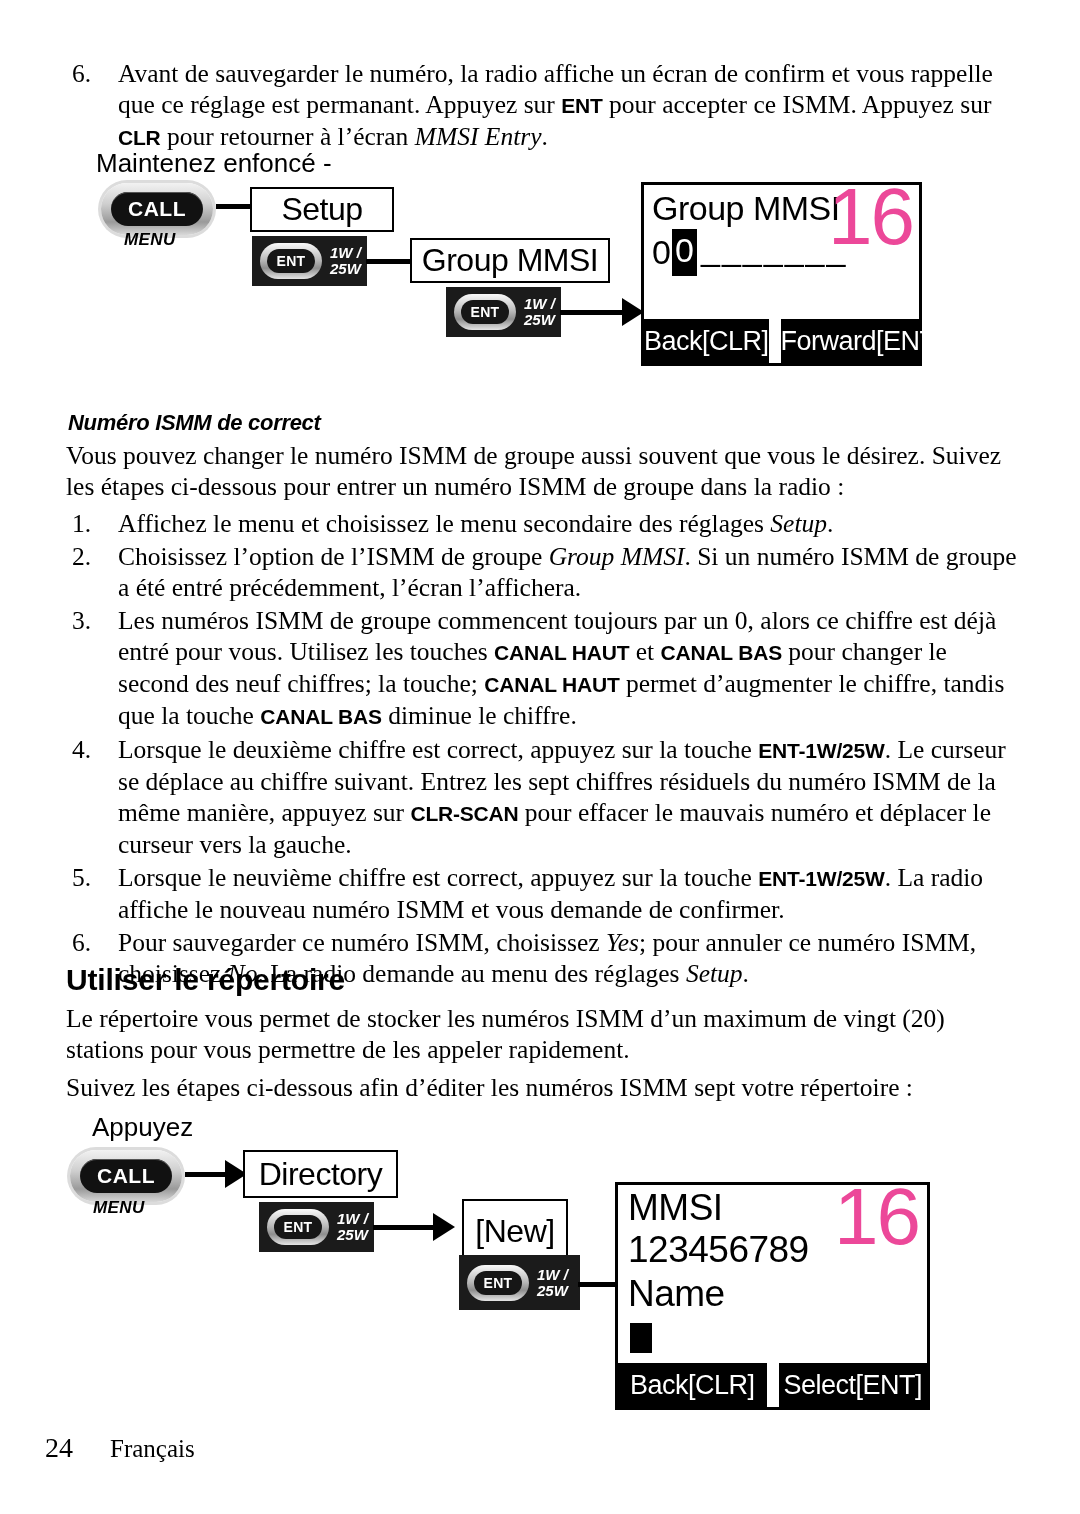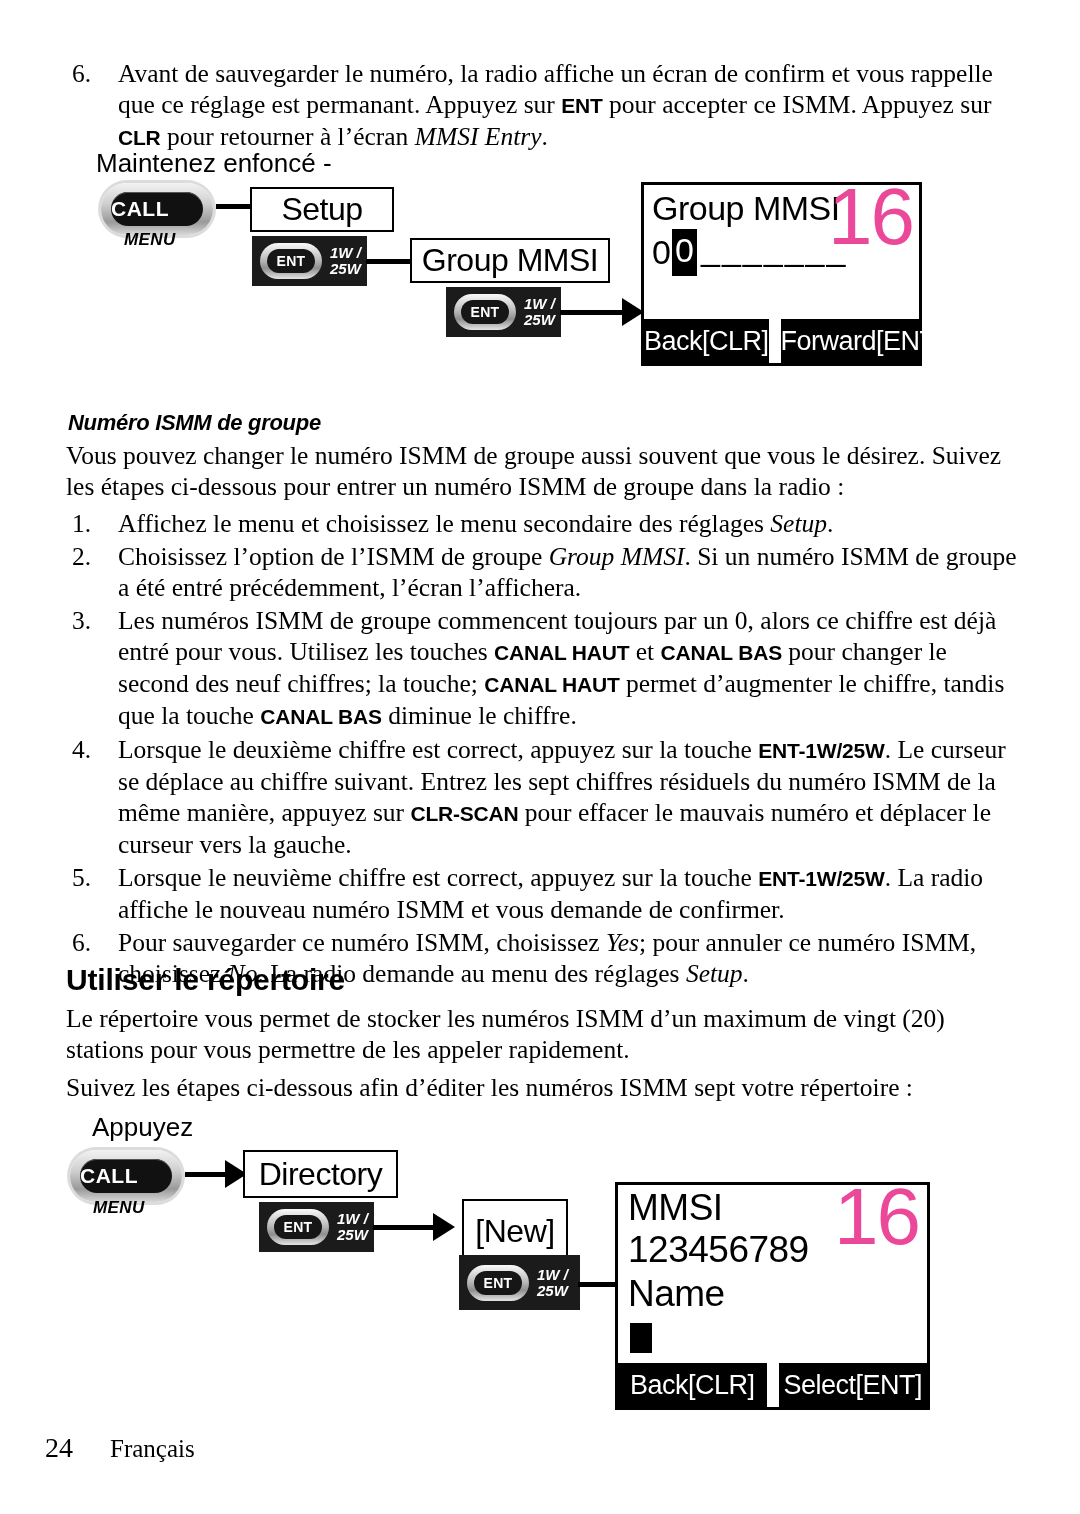--- a/index.html
+++ b/index.html
@@ -73,21 +73,21 @@
     width: 112px; height: 52px;
     border-radius: 26px;
     background: linear-gradient(180deg,#f2f2f2 0%,#cfcfcf 40%,#9a9a9a 75%,#d8d8d8 100%);
     box-shadow: 0 0 0 3px #dcdcdc;
     display:flex; align-items:center; justify-content:center;
   }
   .callkey .inner {
     width: 92px; height: 34px;
     border-radius: 17px;
     background:#111;
-    display:flex; align-items:center; justify-content:flex-start;
+    display:flex; align-items:center; justify-content:center;
     box-shadow: inset 0 1px 0 #555;
   }
   .callkey .inner span {
     color:#fff;
     font-family:"Liberation Sans", sans-serif;
     font-weight:bold;
     font-size:21px;
     letter-spacing:0.5px;
   }
   .menu-sub {
@@ -315,21 +315,21 @@
       </div>
       <div class="dashes" style="left:57px; top:44px;">_______</div>
     </div>
     <div class="softkeys">
       <div class="sk">Back[CLR]</div>
       <div class="gap"></div>
       <div class="sk">Forward[ENT]</div>
     </div>
   </div>
 
-  <div class="subhead" style="position:absolute; left:68px; top:410px;">Numéro ISMM de groupe</div>
+  <div class="subhead" style="position:absolute; left:68px; top:410px;">Numéro ISMM de correct</div>
 
   <div class="para" style="position:absolute; left:66px; top:440px; width:952px;">Vous pouvez changer le numéro ISMM de groupe aussi souvent que vous le désirez. Suivez les étapes ci-dessous pour entrer un numéro ISMM de groupe dans la radio :</div>
 
   <div class="numlist" style="left:72px; top:508px; width:950px;">
       <div class="li" style="margin-bottom: 2px;">
         <div class="num">1.</div>
         <div class="txt"><span>Affichez le menu et choisissez le menu secondaire des réglages </span><i class="it">Setup</i><span>.</span></div>
       </div>
       <div class="li" style="margin-bottom: 2px;">
         <div class="num">2.</div>

